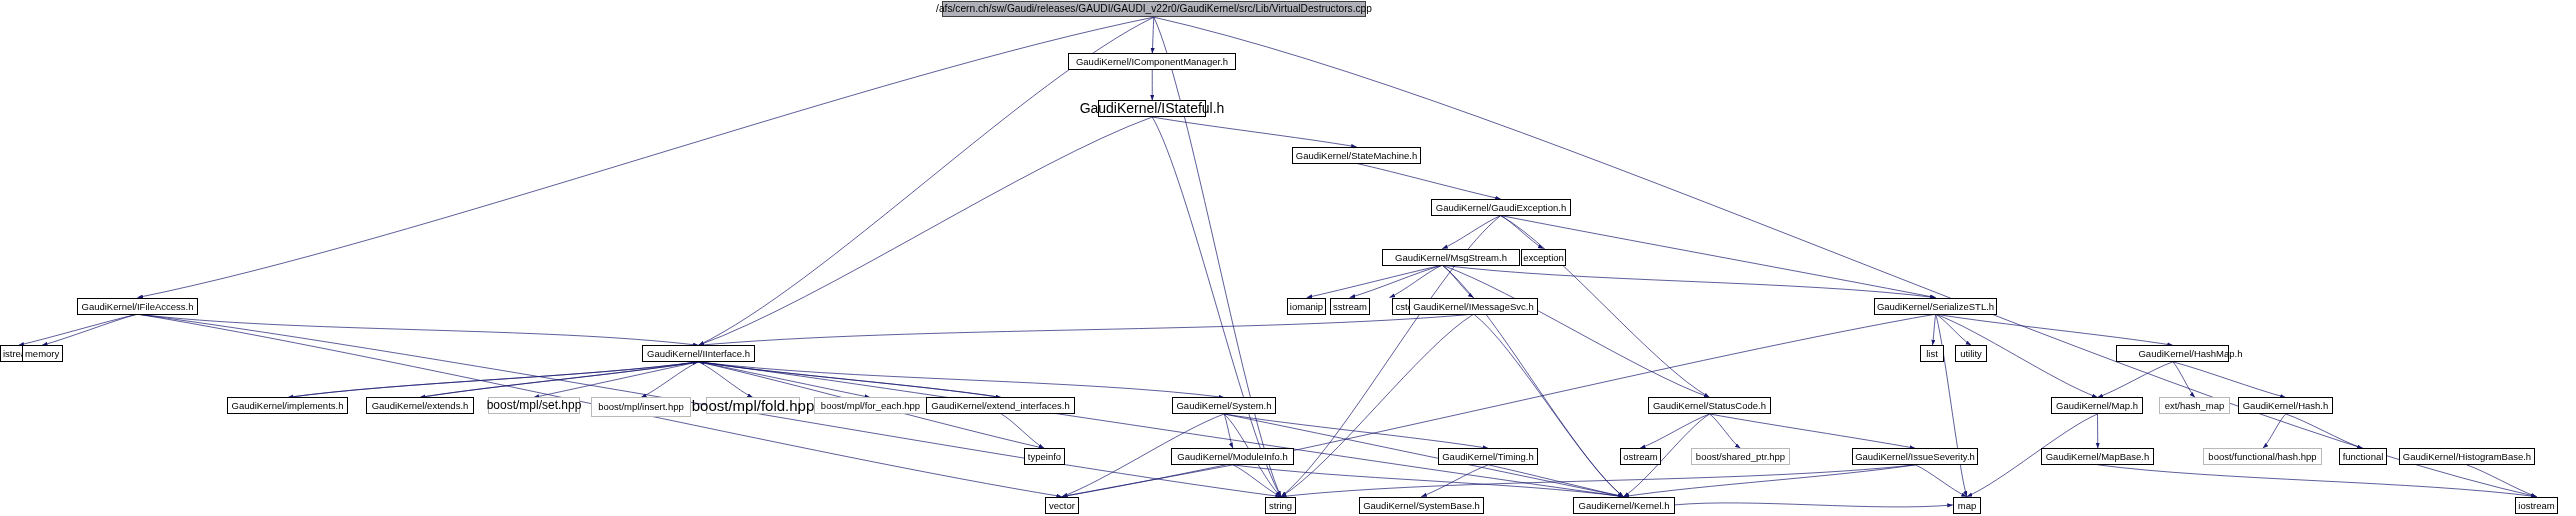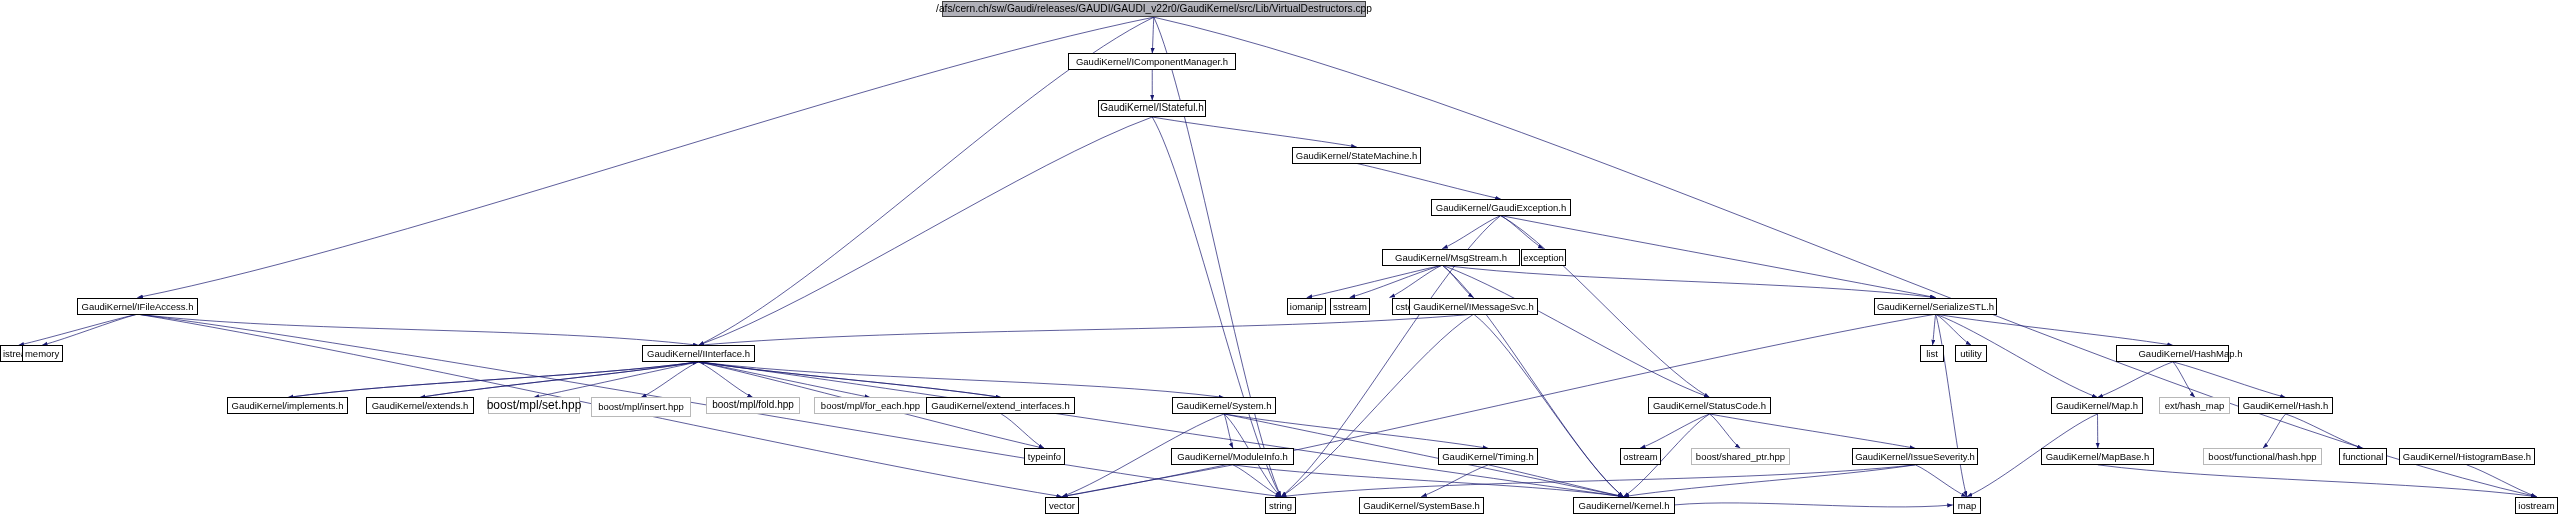--- a/index.html
+++ b/index.html
@@ -104,21 +104,21 @@
       </g>
   </svg>
   <div id="node-layer">
       <div class="node n-hdr" style="left: 942px; top: 0.6px; width: 424px; height: 16.5px;">
         <span style="font-size: 10.2px;">/afs/cern.ch/sw/Gaudi/releases/GAUDI/GAUDI_v22r0/GaudiKernel/src/Lib/VirtualDestructors.cpp</span>
       </div>
       <div class="node n-box" style="left: 1068px; top: 53px; width: 168px; height: 16.5px;">
         <span style="font-size: 9.5px;">GaudiKernel/IComponentManager.h</span>
       </div>
       <div class="node n-box" style="left: 1098px; top: 100px; width: 108px; height: 16.5px;">
-        <span style="font-size: 10px;">GaudiKernel/IStateful.h</span>
+        <span style="font-size: 14px;">GaudiKernel/IStateful.h</span>
       </div>
       <div class="node n-box" style="left: 1292px; top: 147px; width: 129px; height: 16.5px;">
         <span style="font-size: 9.5px;">GaudiKernel/StateMachine.h</span>
       </div>
       <div class="node n-box" style="left: 1431px; top: 199px; width: 140px; height: 16.5px;">
         <span style="font-size: 9.5px;">GaudiKernel/GaudiException.h</span>
       </div>
       <div class="node n-box" style="left: 1382px; top: 249px; width: 138px; height: 16.5px;">
         <span style="font-size: 9.5px;">GaudiKernel/MsgStream.h</span>
       </div>
@@ -167,21 +167,21 @@
       <div class="node n-box" style="left: 366px; top: 397px; width: 108px; height: 16.5px;">
         <span style="font-size: 9.5px;">GaudiKernel/extends.h</span>
       </div>
       <div class="node n-sys" style="left: 488px; top: 397px; width: 92px; height: 16.5px;">
         <span style="font-size: 12px;">boost/mpl/set.hpp</span>
       </div>
       <div class="node n-sys" style="left: 591px; top: 397px; width: 100px; height: 20px;">
         <span style="font-size: 9.5px;">boost/mpl/insert.hpp</span>
       </div>
       <div class="node n-sys" style="left: 706px; top: 397px; width: 94px; height: 16.5px;">
-        <span style="font-size: 10px; text-align: right;">boost/mpl/fold.hpp</span>
+        <span style="font-size: 15px; text-align: right;">boost/mpl/fold.hpp</span>
       </div>
       <div class="node n-sys" style="left: 814px; top: 397px; width: 113px; height: 16.5px;">
         <span style="font-size: 9.5px;">boost/mpl/for_each.hpp</span>
       </div>
       <div class="node n-box" style="left: 926px; top: 397px; width: 149px; height: 16.5px;">
         <span style="font-size: 9.5px;">GaudiKernel/extend_interfaces.h</span>
       </div>
       <div class="node n-box" style="left: 1172px; top: 397px; width: 104px; height: 16.5px;">
         <span style="font-size: 9.5px;">GaudiKernel/System.h</span>
       </div>

